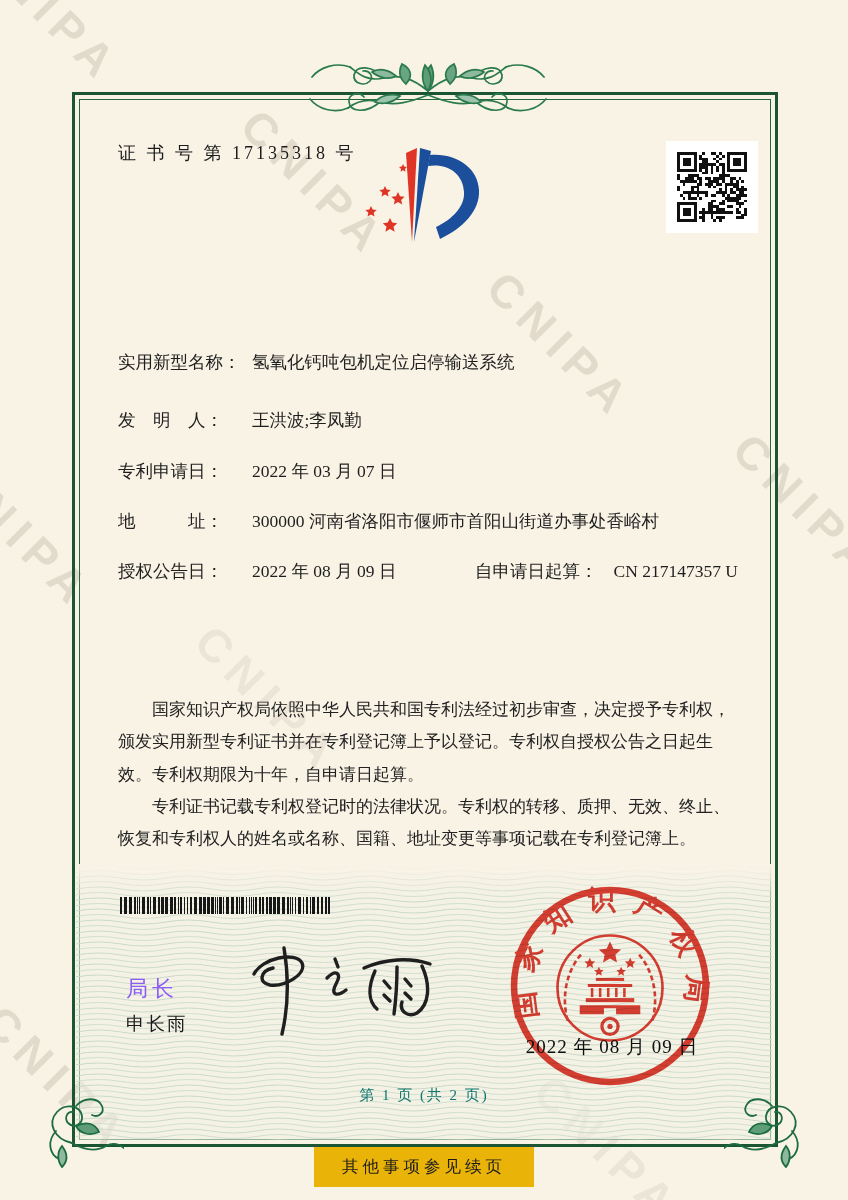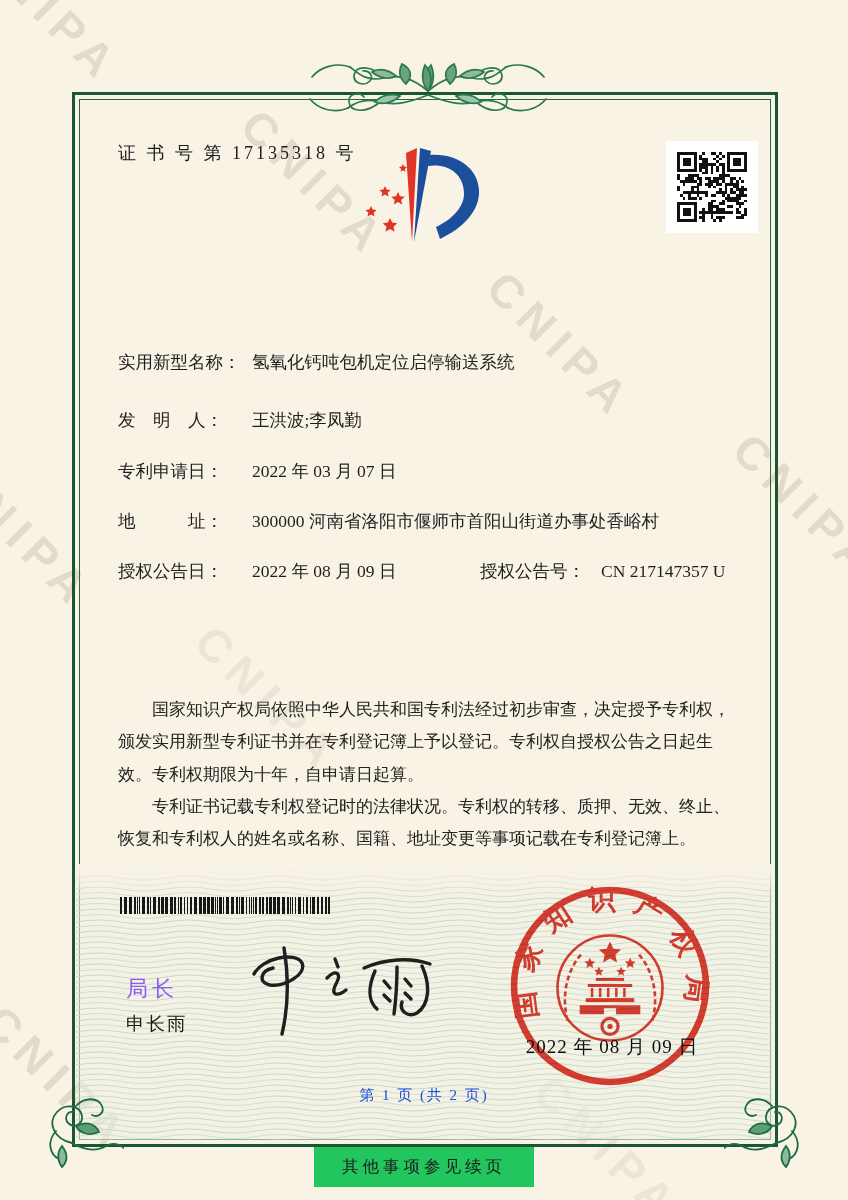--- a/index.html
+++ b/index.html
@@ -43,22 +43,22 @@
 
   .signer-title{position:absolute;left:126px;top:974px;font-size:22px;letter-spacing:4px;color:#8b5cf6;z-index:6;}
   .signer-name{position:absolute;left:126px;top:1011px;font-size:18.5px;letter-spacing:2px;color:#1a1a1a;z-index:6;}
   .sig{position:absolute;left:232px;top:942px;z-index:6;}
 
   .seal{position:absolute;left:509px;top:885px;z-index:6;mix-blend-mode:multiply;opacity:.93;}
   .seal-date{position:absolute;left:496px;top:1034px;width:232px;text-align:center;font-size:19px;
              letter-spacing:1px;color:#0e0e0e;z-index:7;white-space:nowrap;}
 
   .page-num{position:absolute;left:0;top:1086px;width:848px;text-align:center;font-size:15px;
-            letter-spacing:2px;color:#1d4ed8;z-index:6;}
-  .note-box{position:absolute;left:50%;transform:translateX(-50%);top:1147px;background:#22c55e;
+            letter-spacing:2px;color:#0f766e;z-index:6;}
+  .note-box{position:absolute;left:50%;transform:translateX(-50%);top:1147px;background:#eab308;
             padding:9px 28px;font-size:16.5px;letter-spacing:4px;color:#1c1c1c;z-index:6;white-space:nowrap;}
 </style>
 </head>
 <body>
 
 <div class="page">
 
   <span class="wm" style="left:-45px;top:-18px;">CNIPA</span>
   <span class="wm" style="left:222px;top:156px;">CNIPA</span>
   <span class="wm" style="left:468px;top:318px;">CNIPA</span>
@@ -374,21 +374,21 @@
     </div>
     <div class="frow">
       <span class="flabel">专利申请日：</span><span class="fvalue">2022 年 03 月 07 日</span>
     </div>
     <div class="frow">
       <span class="flabel">地　　　址：</span><span class="fvalue">300000  河南省洛阳市偃师市首阳山街道办事处香峪村</span>
     </div>
     <div class="grant-row">
       <span class="flabel">授权公告日：</span>
         <span class="gval">2022 年 08 月 09 日</span>
-      <span>授权公告号：</span>
+      <span>自申请日起算：</span>
         <span class="gval2">CN 217147357 U</span>
     </div>
   </div>
 
   <div class="paras">
     <p>国家知识产权局依照中华人民共和国专利法经过初步审查，决定授予专利权，颁发实用新型专利证书并在专利登记簿上予以登记。专利权自授权公告之日起生效。专利权期限为十年，自申请日起算。</p>
     <p>专利证书记载专利权登记时的法律状况。专利权的转移、质押、无效、终止、恢复和专利权人的姓名或名称、国籍、地址变更等事项记载在专利登记簿上。</p>
   </div>
 
   <div class="barcode" id="barcode"><i style="width:2px;margin-right:2px;"></i><i style="width:3px;margin-right:2px;"></i><i style="width:3px;margin-right:2px;"></i><i style="width:2px;margin-right:1px;"></i><i style="width:1px;margin-right:1px;"></i><i style="width:1px;margin-right:2px;"></i><i style="width:3px;margin-right:2px;"></i><i style="width:2px;margin-right:1px;"></i><i style="width:1px;margin-right:2px;"></i><i style="width:3px;margin-right:2px;"></i><i style="width:2px;margin-right:1px;"></i><i style="width:3px;margin-right:1px;"></i><i style="width:3px;margin-right:2px;"></i><i style="width:3px;margin-right:1px;"></i><i style="width:2px;margin-right:2px;"></i><i style="width:1px;margin-right:1px;"></i><i style="width:2px;margin-right:2px;"></i><i style="width:1px;margin-right:2px;"></i><i style="width:1px;margin-right:2px;"></i><i style="width:2px;margin-right:2px;"></i><i style="width:3px;margin-right:2px;"></i><i style="width:3px;margin-right:1px;"></i><i style="width:3px;margin-right:1px;"></i><i style="width:3px;margin-right:1px;"></i><i style="width:3px;margin-right:1px;"></i><i style="width:1px;margin-right:1px;"></i><i style="width:1px;margin-right:1px;"></i><i style="width:3px;margin-right:1px;"></i><i style="width:1px;margin-right:2px;"></i><i style="width:3px;margin-right:2px;"></i><i style="width:3px;margin-right:2px;"></i><i style="width:2px;margin-right:1px;"></i><i style="width:1px;margin-right:1px;"></i><i style="width:3px;margin-right:2px;"></i><i style="width:1px;margin-right:2px;"></i><i style="width:1px;margin-right:1px;"></i><i style="width:1px;margin-right:1px;"></i><i style="width:1px;margin-right:1px;"></i><i style="width:2px;margin-right:2px;"></i><i style="width:2px;margin-right:1px;"></i><i style="width:2px;margin-right:2px;"></i><i style="width:2px;margin-right:1px;"></i><i style="width:3px;margin-right:1px;"></i><i style="width:3px;margin-right:1px;"></i><i style="width:3px;margin-right:2px;"></i><i style="width:3px;margin-right:2px;"></i><i style="width:2px;margin-right:1px;"></i><i style="width:1px;margin-right:1px;"></i><i style="width:1px;margin-right:2px;"></i><i style="width:1px;margin-right:2px;"></i><i style="width:3px;margin-right:2px;"></i><i style="width:1px;margin-right:2px;"></i><i style="width:2px;margin-right:2px;"></i><i style="width:1px;margin-right:1px;"></i><i style="width:3px;margin-right:2px;"></i><i style="width:2px;margin-right:2px;"></i><i style="width:2px;margin-right:2px;"></i><i style="width:2px;margin-right:1px;"></i><i style="width:2px;margin-right:1px;"></i></div>

